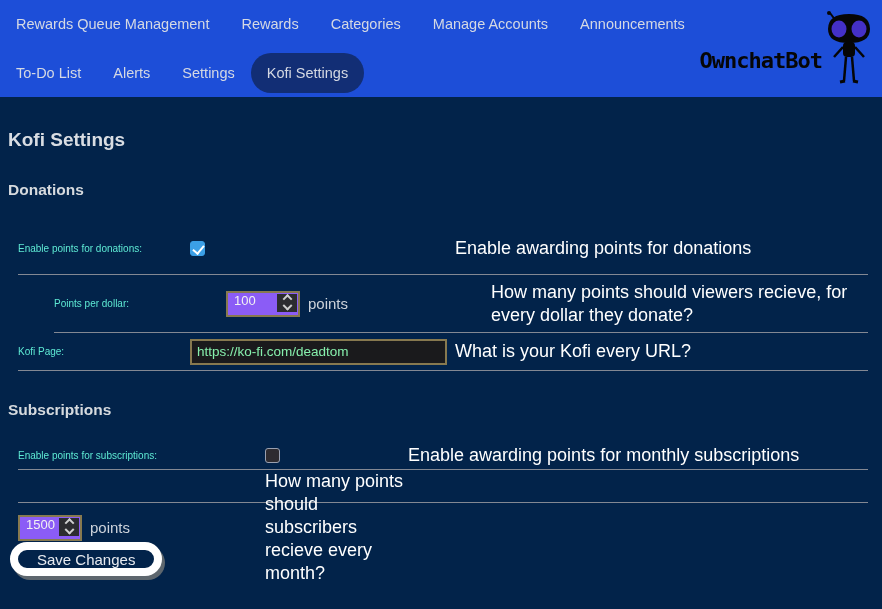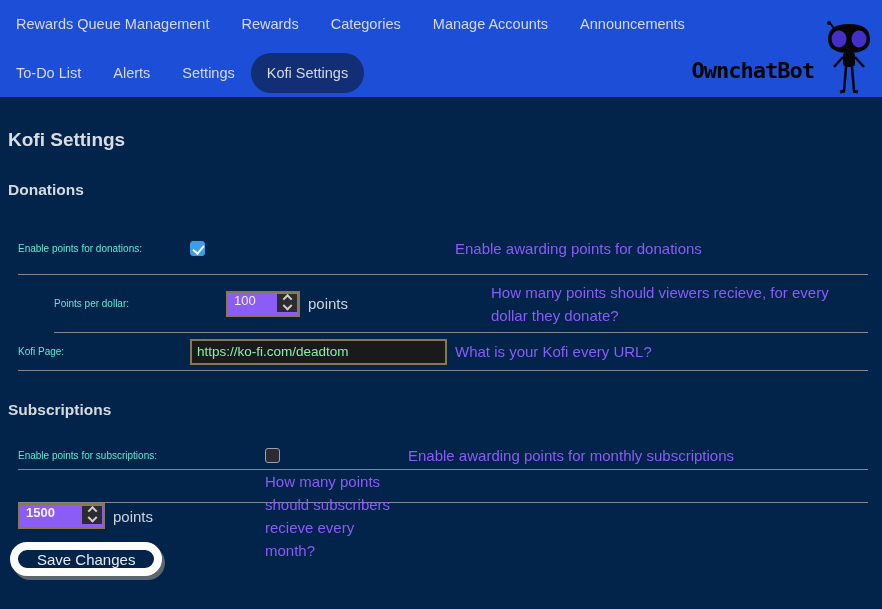--- a/index.html
+++ b/index.html
@@ -26,22 +26,22 @@
   }
   .nav-item.active {
     background:#122e75;
     padding:12px 16px;
     border-radius:24px;
     margin-left:-16px;
   }
 
   
   .logo {
-    position:absolute; right:8px; top:18px; height:82px;
-    display:flex; align-items:center;gap:8px;
+    position:absolute; right:8px; top:8px; height:82px;
+    display:flex; align-items:center;
   }
   .logo-text {
     font-family:"DejaVu Sans Mono", monospace;
     font-weight:bold; font-size:22px; letter-spacing:-1px;
     color:#060606; margin-top:22px;
   }
   .robot { margin-left:2px; }
 
   
   main { padding:0; }
@@ -55,21 +55,21 @@
   }
 
   .settings-table { margin:23px 14px 0 18px; width:850px; }
   .trow {
     display:grid; align-items:center;
     border-bottom:1px solid #838893;
   }
   .donations .trow { grid-template-columns:172px 265px 1fr; }
   .subs .trow      { grid-template-columns:247px 143px 1fr; }
   .trow .lbl  { font-size:10px; color:#5eead4; line-height:27px; }
-  .trow .desc { font-size:15px; color:#8b5cf6; line-height:23px; }
+  .trow .desc { font-size:18px; color:#ffffff; line-height:23px; }
   .trow .ctrl { display:flex; align-items:center; }
 
   .r-h53 { height:53px; }
   .r-h58 { height:58px;margin-left:36px; }
   .r-h38 { height:38px; }
   .r-h28 { height:28px; }
   .r-h33 { height:33px; }
 
   
   .checkbox {
@@ -84,21 +84,21 @@
     border-right:2px solid #fff; border-bottom:2px solid #fff;
     transform:rotate(40deg);
   }
 
   .numbox {
     display:flex; align-items:flex-start;
     width:74px; height:26px;
     background:#8b5cf6; border:2px solid #87794f;
     cursor:text;
   }
-  .numbox.wide { width:87px;font-weight:bold; }
+  .numbox.wide { width:64px; }
   .numbox .val {
     flex:1; display:flex; align-items:center;
     color:#f2f2f2; font-size:13px; padding-left:6px;
   }
   .numbox .spin {
     width:20px; margin:1px; background:#2c2c30;
     display:flex; flex-direction:column;
     align-items:center; justify-content:center; gap:4px;
     cursor:pointer;
   }

